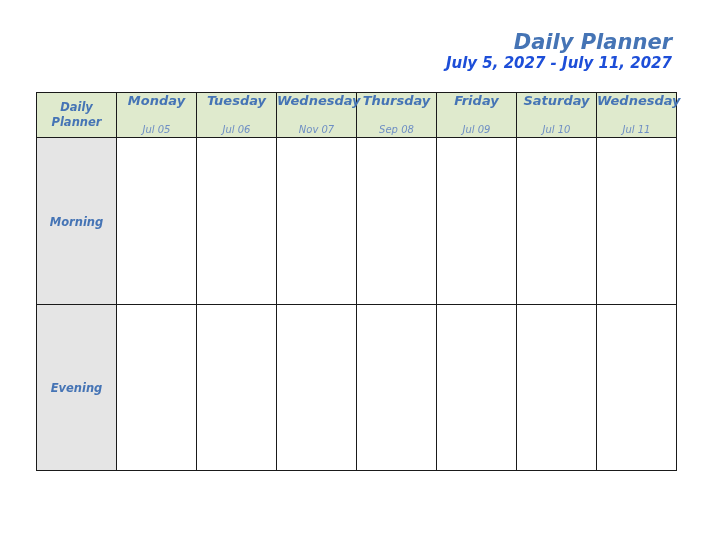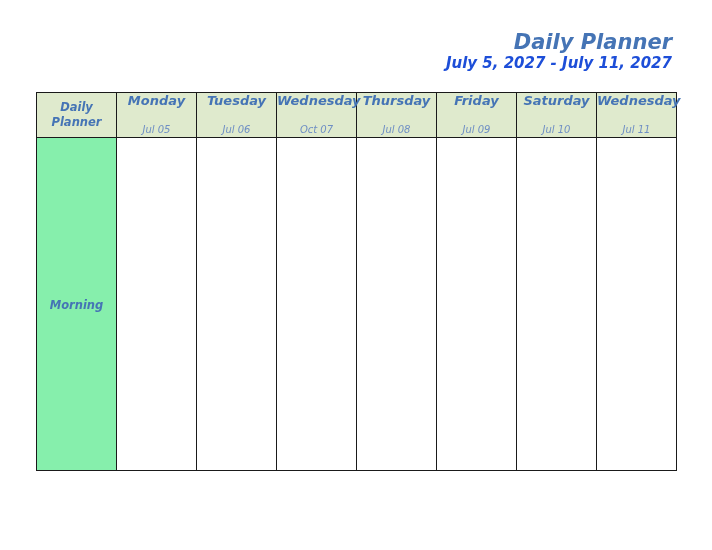--- a/index.html
+++ b/index.html
@@ -141,21 +141,21 @@
     font-family: "DejaVu Sans", sans-serif;
     font-size: 10px;
     font-style: italic;
     font-weight: 400;
     color: #6f8fc4;
     line-height: 15px;
     margin-top: 14px;
   }
 
   tbody td.slot-label {
-    background: #86efac;
+    background: #e5e5e5;
     text-align: center;
     vertical-align: middle;
     height: 111px;
   }
   .slot-label-text {
     font-family: "DejaVu Sans", sans-serif;
     font-size: 11.5px;
     font-style: italic;
     font-weight: 700;
     color: #4574b5;
@@ -200,25 +200,25 @@
         <th>
           <div class="hdr-day">Monday</div>
           <div class="hdr-date">Jul 05</div>
         </th>
         <th>
           <div class="hdr-day">Tuesday</div>
           <div class="hdr-date">Jul 06</div>
         </th>
         <th>
           <div class="hdr-day">Wednesday</div>
-          <div class="hdr-date">Oct 07</div>
+          <div class="hdr-date">Nov 07</div>
         </th>
         <th>
           <div class="hdr-day">Thursday</div>
-          <div class="hdr-date">Jul 08</div>
+          <div class="hdr-date">Sep 08</div>
         </th>
         <th>
           <div class="hdr-day">Friday</div>
           <div class="hdr-date">Jul 09</div>
         </th>
         <th>
           <div class="hdr-day">Saturday</div>
           <div class="hdr-date">Jul 10</div>
         </th>
         <th>
@@ -236,16 +236,28 @@
         <td class="slot-cell"></td>
         <td class="slot-cell"></td>
         <td class="slot-cell"></td>
         <td class="slot-cell"></td>
         <td class="slot-cell"></td>
         <td class="slot-cell"></td>
         <td class="slot-cell"></td>
       </tr>
 
 
+      <tr>
+        <td class="slot-label">
+          <span class="slot-label-text">Evening</span>
+        </td>
+        <td class="slot-cell"></td>
+        <td class="slot-cell"></td>
+        <td class="slot-cell"></td>
+        <td class="slot-cell"></td>
+        <td class="slot-cell"></td>
+        <td class="slot-cell"></td>
+        <td class="slot-cell"></td>
+      </tr>
 
     </tbody>
   </table>
 </div>
 
 </body></html>

